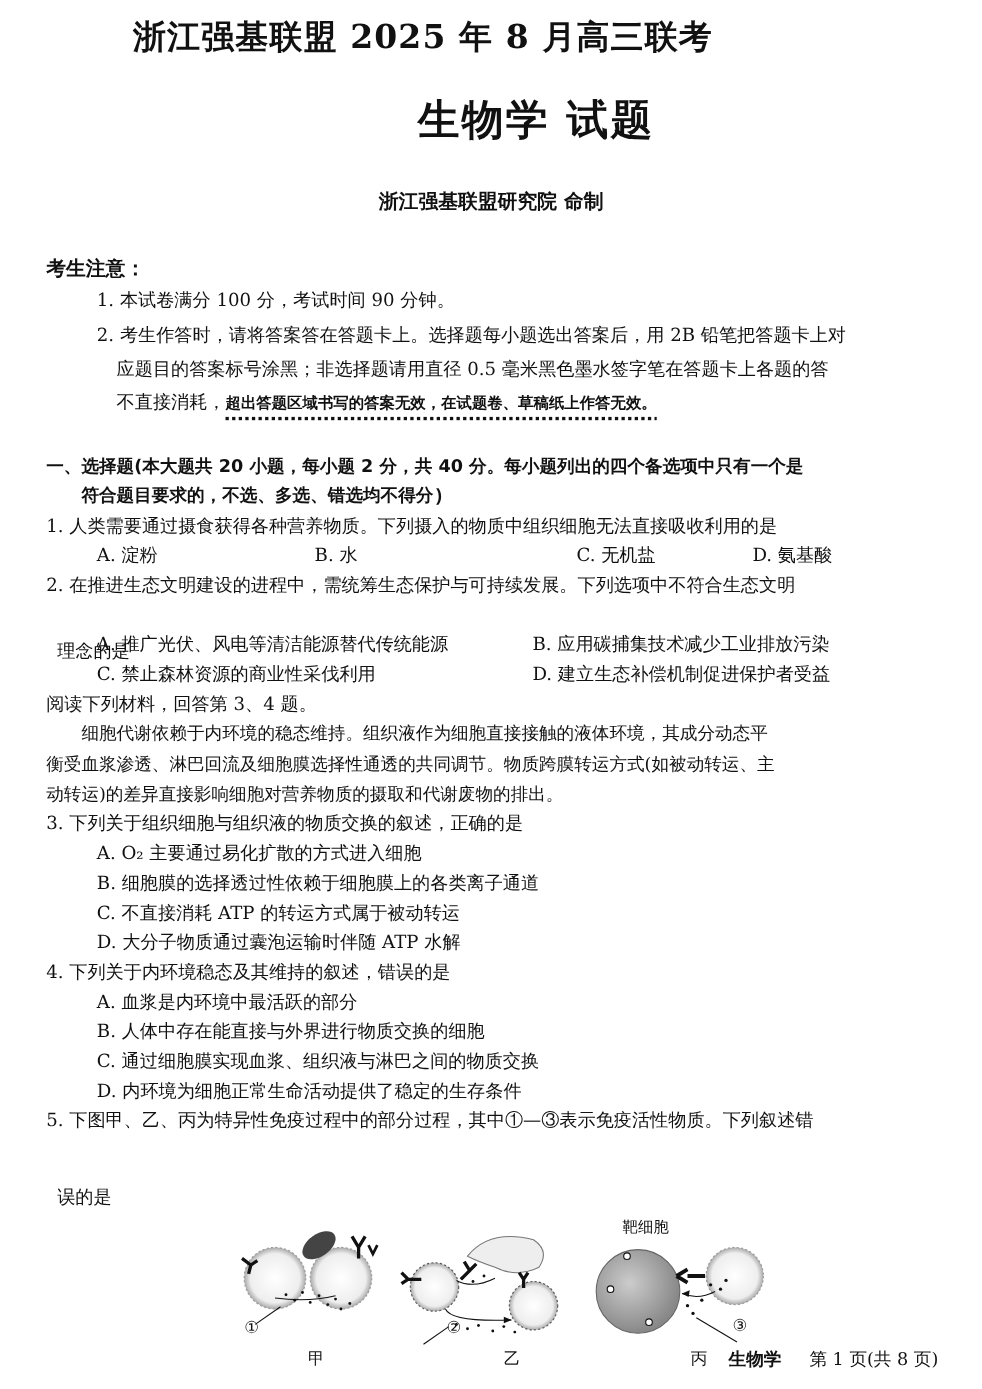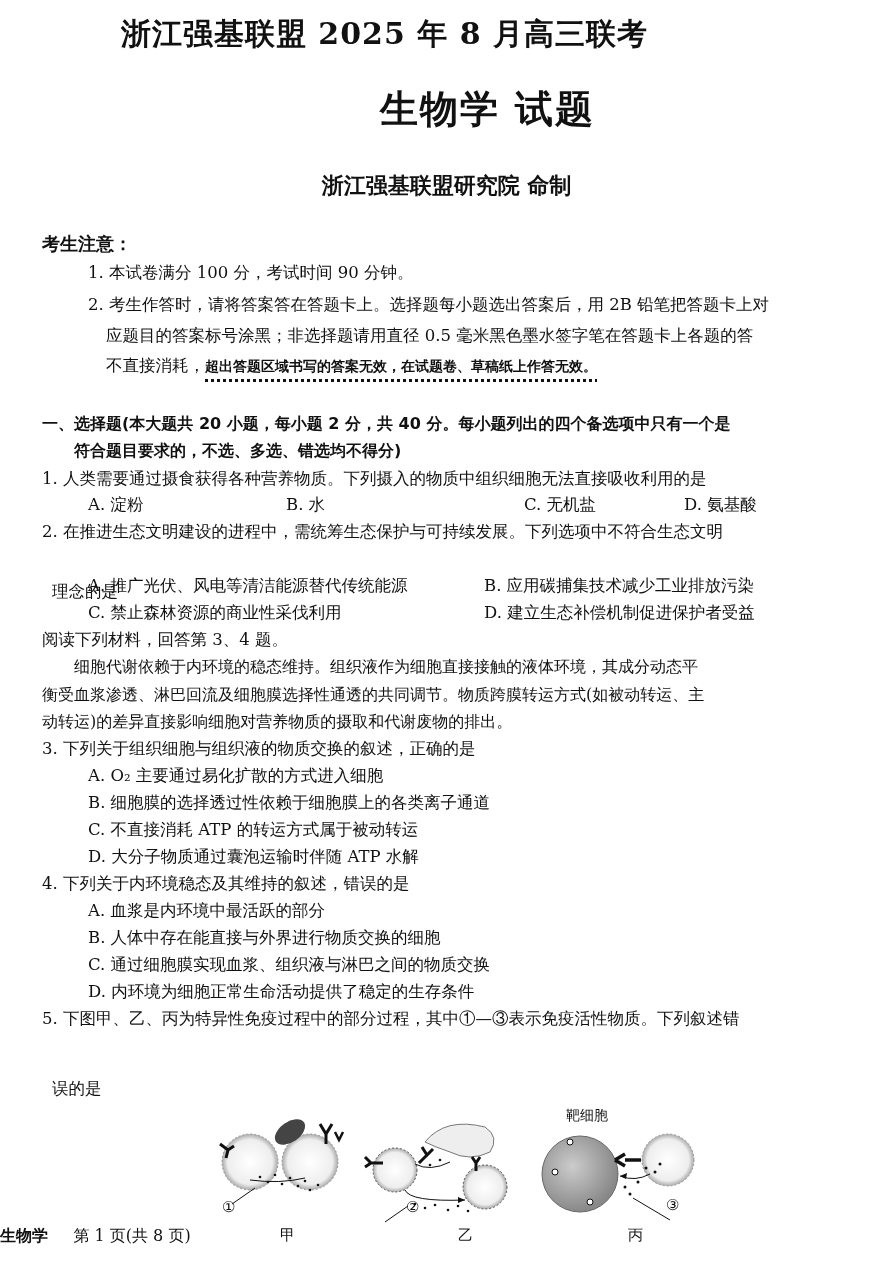--- a/index.html
+++ b/index.html
@@ -13,56 +13,56 @@
     top: 14px; left: 0; width: 769px; text-align: center;
     font-size: 30px; font-weight: bold; letter-spacing: 1px;
   }
   .subtitle {
     top: 84px; left: 0; width: 893px; text-align: center;
     font-size: 38px; font-weight: bold; letter-spacing: 2px; padding-left: 41px;
   }
   .author {
     top: 171px; left: 0; width: 893px; text-align: center;
     font-family: "DejaVu Sans", sans-serif;
-    font-size: 22px; font-weight: bold;
+    font-size: 18px; font-weight: bold;
   }
   .notice-head {
     top: 232px; left: 42px; font-family: "DejaVu Sans", sans-serif;
     font-size: 18px; font-weight: bold;
   }
   .line { font-size: 16.5px; white-space: nowrap; line-height: 22px; }
   .bold-sans { font-family: "DejaVu Sans", sans-serif; font-weight: bold; }
   .emph {
     font-family: "DejaVu Sans", sans-serif; font-weight: bold; font-size: 14px;
     text-decoration: underline dotted; text-underline-offset: 8px; text-decoration-thickness: 3px;
   }
   .opt { position: absolute; font-size: 16.5px; white-space: nowrap; }
   .figure { position: absolute; top: 1062px; left: 210px; width: 500px; height: 150px; margin-top: 40px; }
   .fig-label { position: absolute; font-size: 15px; }
   .footer {
-    top: 1226px; left: 0; width: 853px; text-align: left; font-size: 16px;
+    top: 1226px; left: 0; width: 853px; text-align: right; font-size: 16px;
   }
 </style>
 </head>
 <body>
 
 <div class="abs title">浙江强基联盟 2025 年 8 月高三联考</div>
 <div class="abs subtitle">生物学  试题</div>
 <div class="abs author">浙江强基联盟研究院  命制</div>
 
 <div class="abs notice-head">考生注意：</div>
 <div class="abs line" style="top:262px;left:88px;">1. 本试卷满分 100 分，考试时间 90 分钟。</div>
 <div class="abs line" style="top:294px;left:88px;">2. 考生作答时，请将答案答在答题卡上。选择题每小题选出答案后，用 2B 铅笔把答题卡上对</div>
 <div class="abs line" style="top:325px;left:106px;">应题目的答案标号涂黑；非选择题请用直径 0.5 毫米黑色墨水签字笔在答题卡上各题的答</div>
 <div class="abs line" style="top:355px;left:106px;">
   <span>不直接消耗，</span><span class="emph">超出答题区域书写的答案无效，在试题卷、草稿纸上作答无效。</span>
 </div>
 
 <div class="abs line bold-sans" style="top:413px;left:42px;font-size:16px;">一、选择题(本大题共 20 小题，每小题 2 分，共 40 分。每小题列出的四个备选项中只有一个是</div>
-<div class="abs line bold-sans" style="top:440px;left:74px;font-size:16px;">符合题目要求的，不选、多选、错选均不得分)</div>
+<div class="abs line bold-sans" style="top:440px;left:74px;font-size:16px;font-family:Liberation Mono, monospace;">符合题目要求的，不选、多选、错选均不得分)</div>
 
 <div class="abs line" style="top:468px;left:42px;">1. 人类需要通过摄食获得各种营养物质。下列摄入的物质中组织细胞无法直接吸收利用的是</div>
 <div class="opt" style="top:494px;left:88px;">A. 淀粉</div>
 <div class="opt" style="top:494px;left:286px;text-align:right;">B. 水</div>
 <div class="opt" style="top:494px;left:484px;margin-left:40px;">C. 无机盐</div>
 <div class="opt" style="top:494px;left:684px;">D. 氨基酸</div>
 
 <div class="abs line" style="top:521px;left:42px;">2. 在推进生态文明建设的进程中，需统筹生态保护与可持续发展。下列选项中不符合生态文明</div>
 <div class="abs line" style="top:548px;left:52px;margin-top:33px;">理念的是</div>
 <div class="opt" style="top:575px;left:88px;">A. 推广光伏、风电等清洁能源替代传统能源</div>

